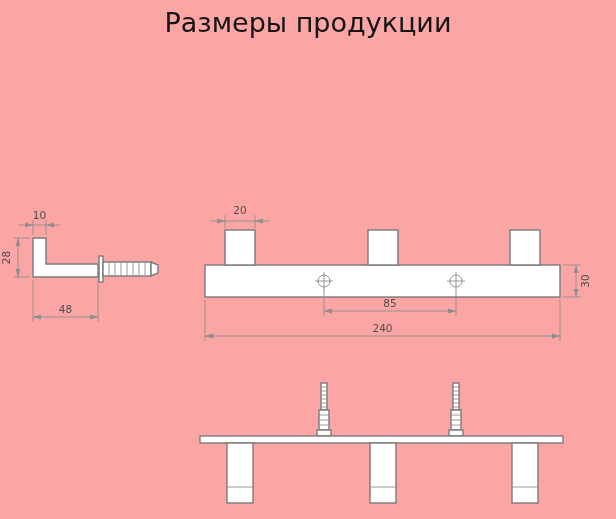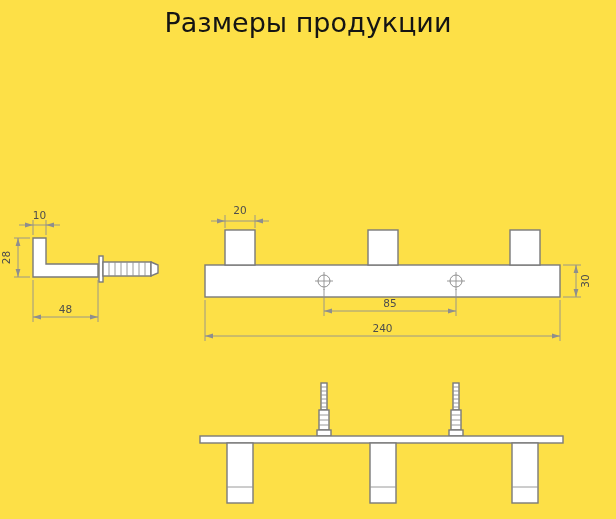--- a/index.html
+++ b/index.html
@@ -1,16 +1,16 @@
 <!DOCTYPE html>
 <html><head>
 <meta charset="utf-8">
 <style>
   html,body{margin:0;padding:0;background:#fff;}
-  .stage{position:relative;width:616px;height:519px;background:#fde047;overflow:hidden;
+  .stage{position:relative;width:616px;height:519px;background:#fca5a5;overflow:hidden;
          font-family:"DejaVu Sans",sans-serif;}
   svg{display:block;}
   .outline{fill:#fff;stroke:#7a7a7a;stroke-width:1.4;stroke-linejoin:miter;}
   .thin{fill:none;stroke:#8e8e8e;stroke-width:0.9;}
   .dim{fill:none;stroke:#8e8e8e;stroke-width:0.9;}
   .hole{fill:#fff;stroke:#8e8e8e;stroke-width:1;}
   .arr{fill:#8e8e8e;stroke:none;}
   .dimtext{font:10.5px "DejaVu Sans",sans-serif;fill:#4d4d4d;}
   .title{font:27px "DejaVu Sans",sans-serif;fill:#141414;}
 </style>

